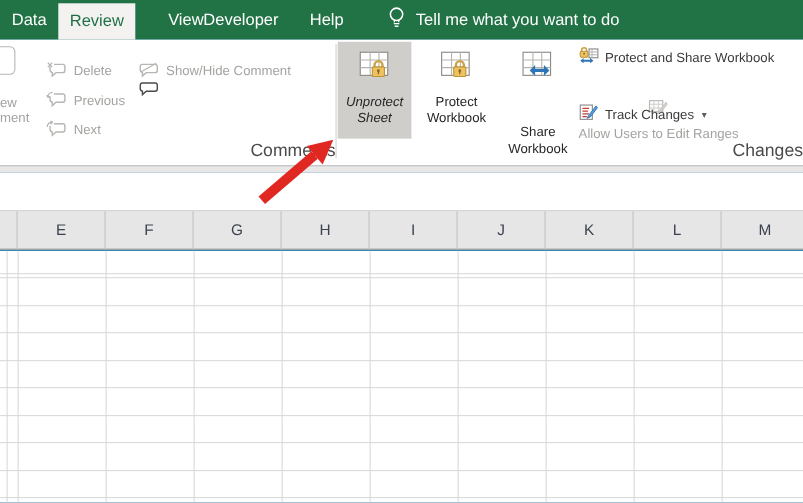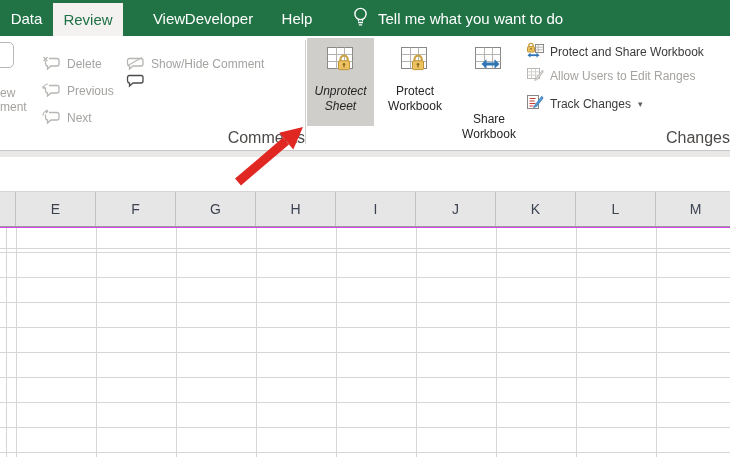--- a/index.html
+++ b/index.html
@@ -1,19 +1,19 @@
 <!DOCTYPE html>
 <html><head>
 <meta charset="utf-8">
 <style>
   * { box-sizing: border-box; margin: 0; padding: 0; }
   body { background: #888; font-family: "Liberation Sans", sans-serif; }
   .screen {
     position: relative; width: 730px; height: 457px;
-    background: #d946ef; overflow: hidden;
+    background: #0369a1; overflow: hidden;
     font-family: "Liberation Sans", sans-serif;
   }
 
   
   .tabbar {
     position: absolute; top: 0; left: 0; width: 730px; height: 36px;
     background: #217346; display: flex; align-items: stretch;
     color: #fff; font-size: 15px;
   }
   .tab { display: flex; align-items: center; justify-content: center; cursor: pointer; }
@@ -231,21 +231,21 @@
           <rect x="9.5" y="2.5" width="8" height="8" fill="#fff" stroke="#8a8886"></rect>
           <path d="M12.2 2.5 V10.5 M9.5 5.2 H17.5 M9.5 7.8 H17.5" stroke="#b5b3b0" stroke-width="0.9"></path>
           <path d="M4 13.2 h7" stroke="#2e75b6" stroke-width="1.8"></path>
           <path d="M4.5 10.8 l-3 2.4 3 2.4 z" fill="#2e75b6"></path>
           <path d="M10.5 10.8 l3 2.4 -3 2.4 z" fill="#2e75b6"></path>
         </svg>
       </span>
       <span>Protect and Share Workbook</span>
     </div>
 
-    <div class="rbn-item disabled" style="left:526px; top:21px;">
+    <div class="rbn-item disabled" style="left:526px; top:43px;flex-direction:column;">
       <span>
         <svg width="19" height="17" viewBox="0 0 19 17">
           <rect x="1.5" y="2.5" width="12" height="10" fill="#fff" stroke="#b8b6b3"></rect>
           <path d="M5.5 2.5 V12.5 M9.5 2.5 V12.5 M1.5 5.8 H13.5 M1.5 9.2 H13.5" stroke="#cfcdca" stroke-width="0.9"></path>
           <path d="M16.5 4 l-6.5 8 -1.5 2.5 2.8 -1 6 -7.5 z" fill="#d8d6d3" stroke="#b8b6b3" stroke-width="0.8"></path>
         </svg>
       </span>
       <span>Allow Users to Edit Ranges</span>
     </div>
 

